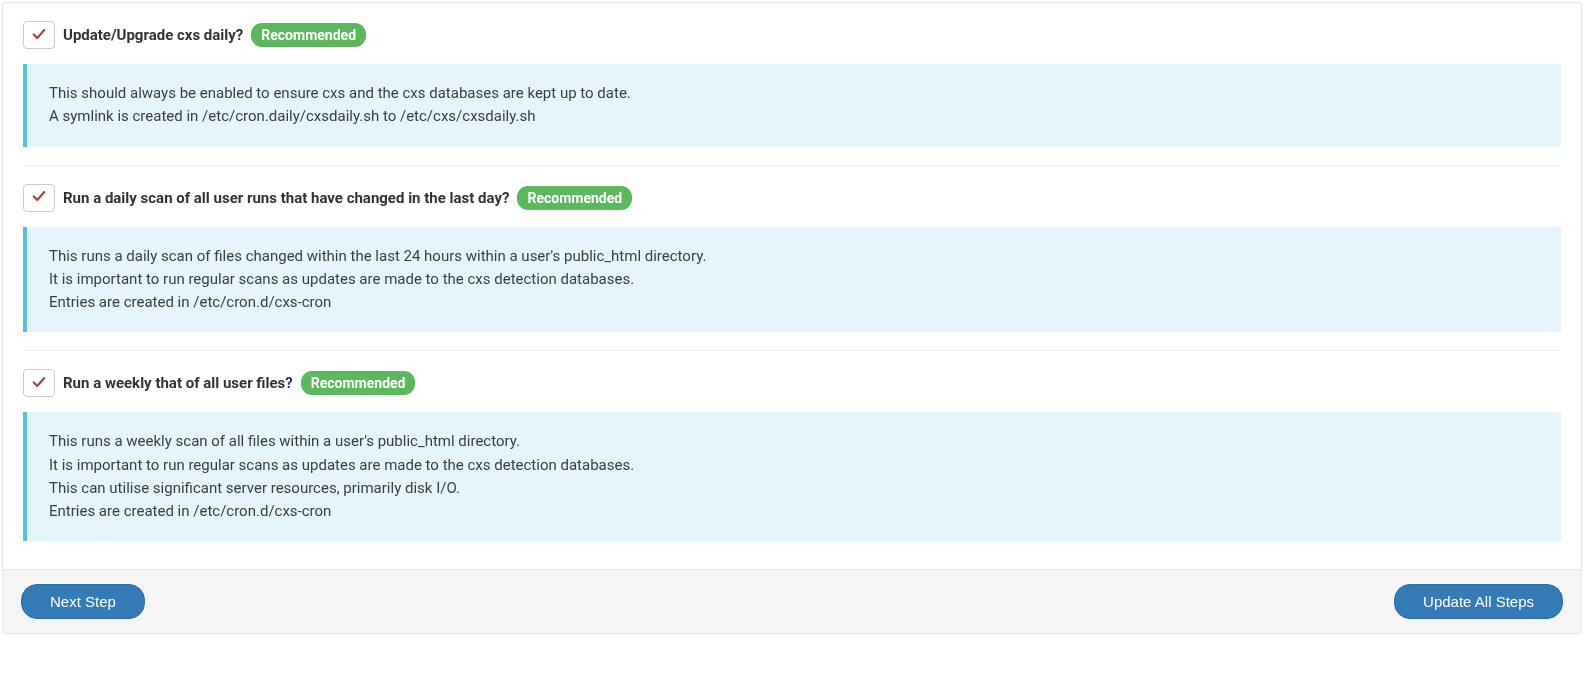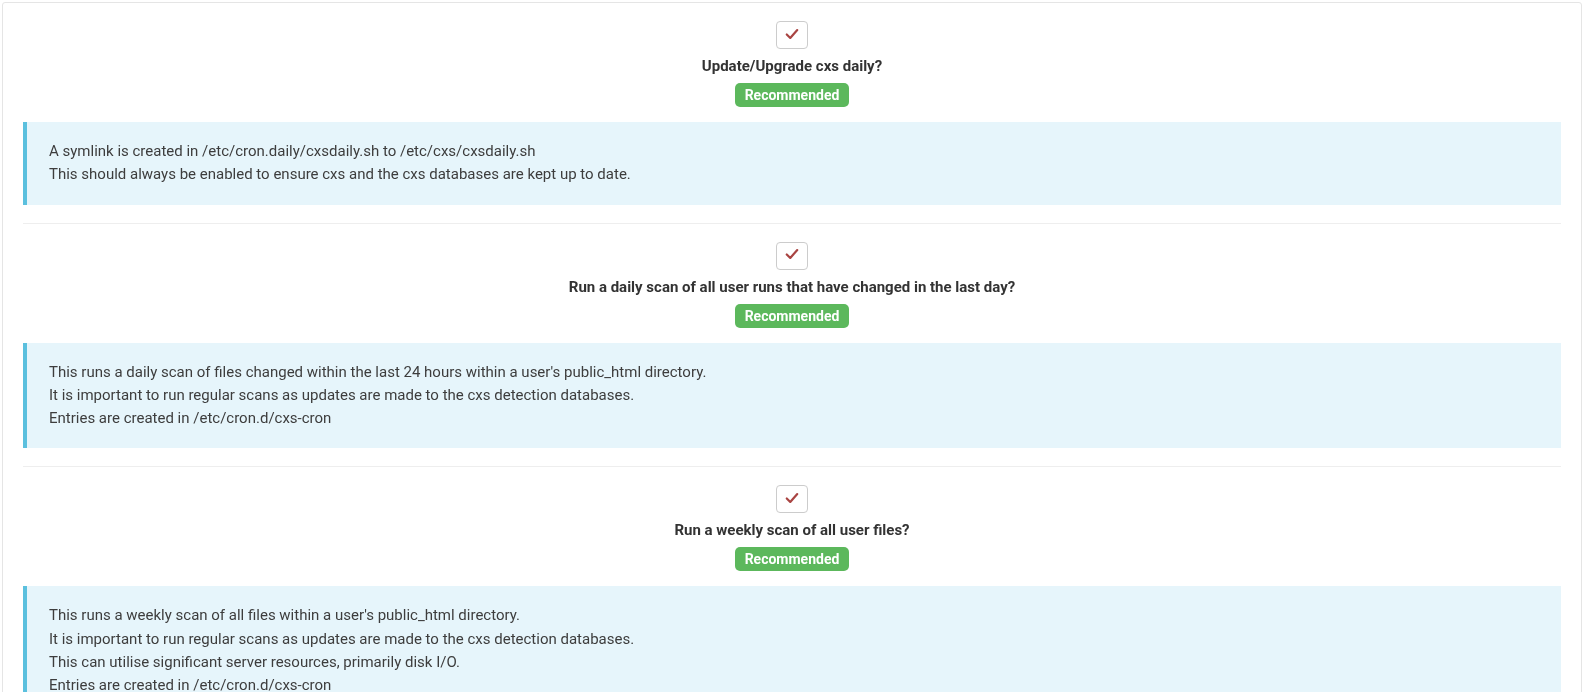--- a/index.html
+++ b/index.html
@@ -22,21 +22,20 @@
       padding: 18px 20px 10px 20px;
     }
     .option-block {
       margin-bottom: 0;
     }
     .option-header {
       display: flex;
       align-items: center;
       gap: 8px;
       margin-bottom: 15px;
-      flex-direction: column;
     }
     .checkbox-btn {
       display: inline-flex;
       align-items: center;
       justify-content: center;
       width: 32px;
       height: 28px;
       background: #fff;
       border: 1px solid #ccc;
       border-radius: 4px;
@@ -49,21 +48,21 @@
     }
     .option-title {
       font-weight: 700;
       color: #333;
     }
     .badge {
       display: inline-block;
       background: #5cb85c;
       color: #fff;
       padding: 4px 10px;
-      border-radius: 5px;
+      border-radius: 11px;
       font-size: 14px;
       font-weight: 700;
     }
     .info-box {
       background: #e6f5fb;
       border-left: 4px solid #5bc0de;
       padding: 18px 22px;
       margin-bottom: 18px;
       color: #3d3d3d;
       font-size: 15px;
@@ -106,22 +105,22 @@
           <span>
             <svg viewBox="0 0 16 16" fill="none" stroke="#a94442" stroke-width="2.5" stroke-linecap="round" stroke-linejoin="round">
               <polyline points="2,8.5 6,12.5 14,3.5"></polyline>
             </svg>
           </span>
         </button>
         <span class="option-title">Update/Upgrade cxs daily?</span>
         <span class="badge">Recommended</span>
       </div>
       <div class="info-box">
+        <div>This should always be enabled to ensure cxs and the cxs databases are kept up to date.</div>
         <div>A symlink is created in /etc/cron.daily/cxsdaily.sh to /etc/cxs/cxsdaily.sh</div>
-        <div>This should always be enabled to ensure cxs and the cxs databases are kept up to date.</div>
       </div>
     </div>
 
     <hr class="divider">
 
     <div class="option-block">
       <div class="option-header">
         <button class="checkbox-btn">
           <span>
             <svg viewBox="0 0 16 16" fill="none" stroke="#a94442" stroke-width="2.5" stroke-linecap="round" stroke-linejoin="round">
@@ -143,21 +142,21 @@
 
     <div class="option-block">
       <div class="option-header">
         <button class="checkbox-btn">
           <span>
             <svg viewBox="0 0 16 16" fill="none" stroke="#a94442" stroke-width="2.5" stroke-linecap="round" stroke-linejoin="round">
               <polyline points="2,8.5 6,12.5 14,3.5"></polyline>
             </svg>
           </span>
         </button>
-        <span class="option-title">Run a weekly scan of all user files?</span>
+        <span class="option-title">Run a weekly that of all user files?</span>
         <span class="badge">Recommended</span>
       </div>
       <div class="info-box">
         <div>This runs a weekly scan of all files within a user's public_html directory.</div>
         <div>It is important to run regular scans as updates are made to the cxs detection databases.</div>
         <div>This can utilise significant server resources, primarily disk I/O.</div>
         <div>Entries are created in /etc/cron.d/cxs-cron</div>
       </div>
     </div>
 

